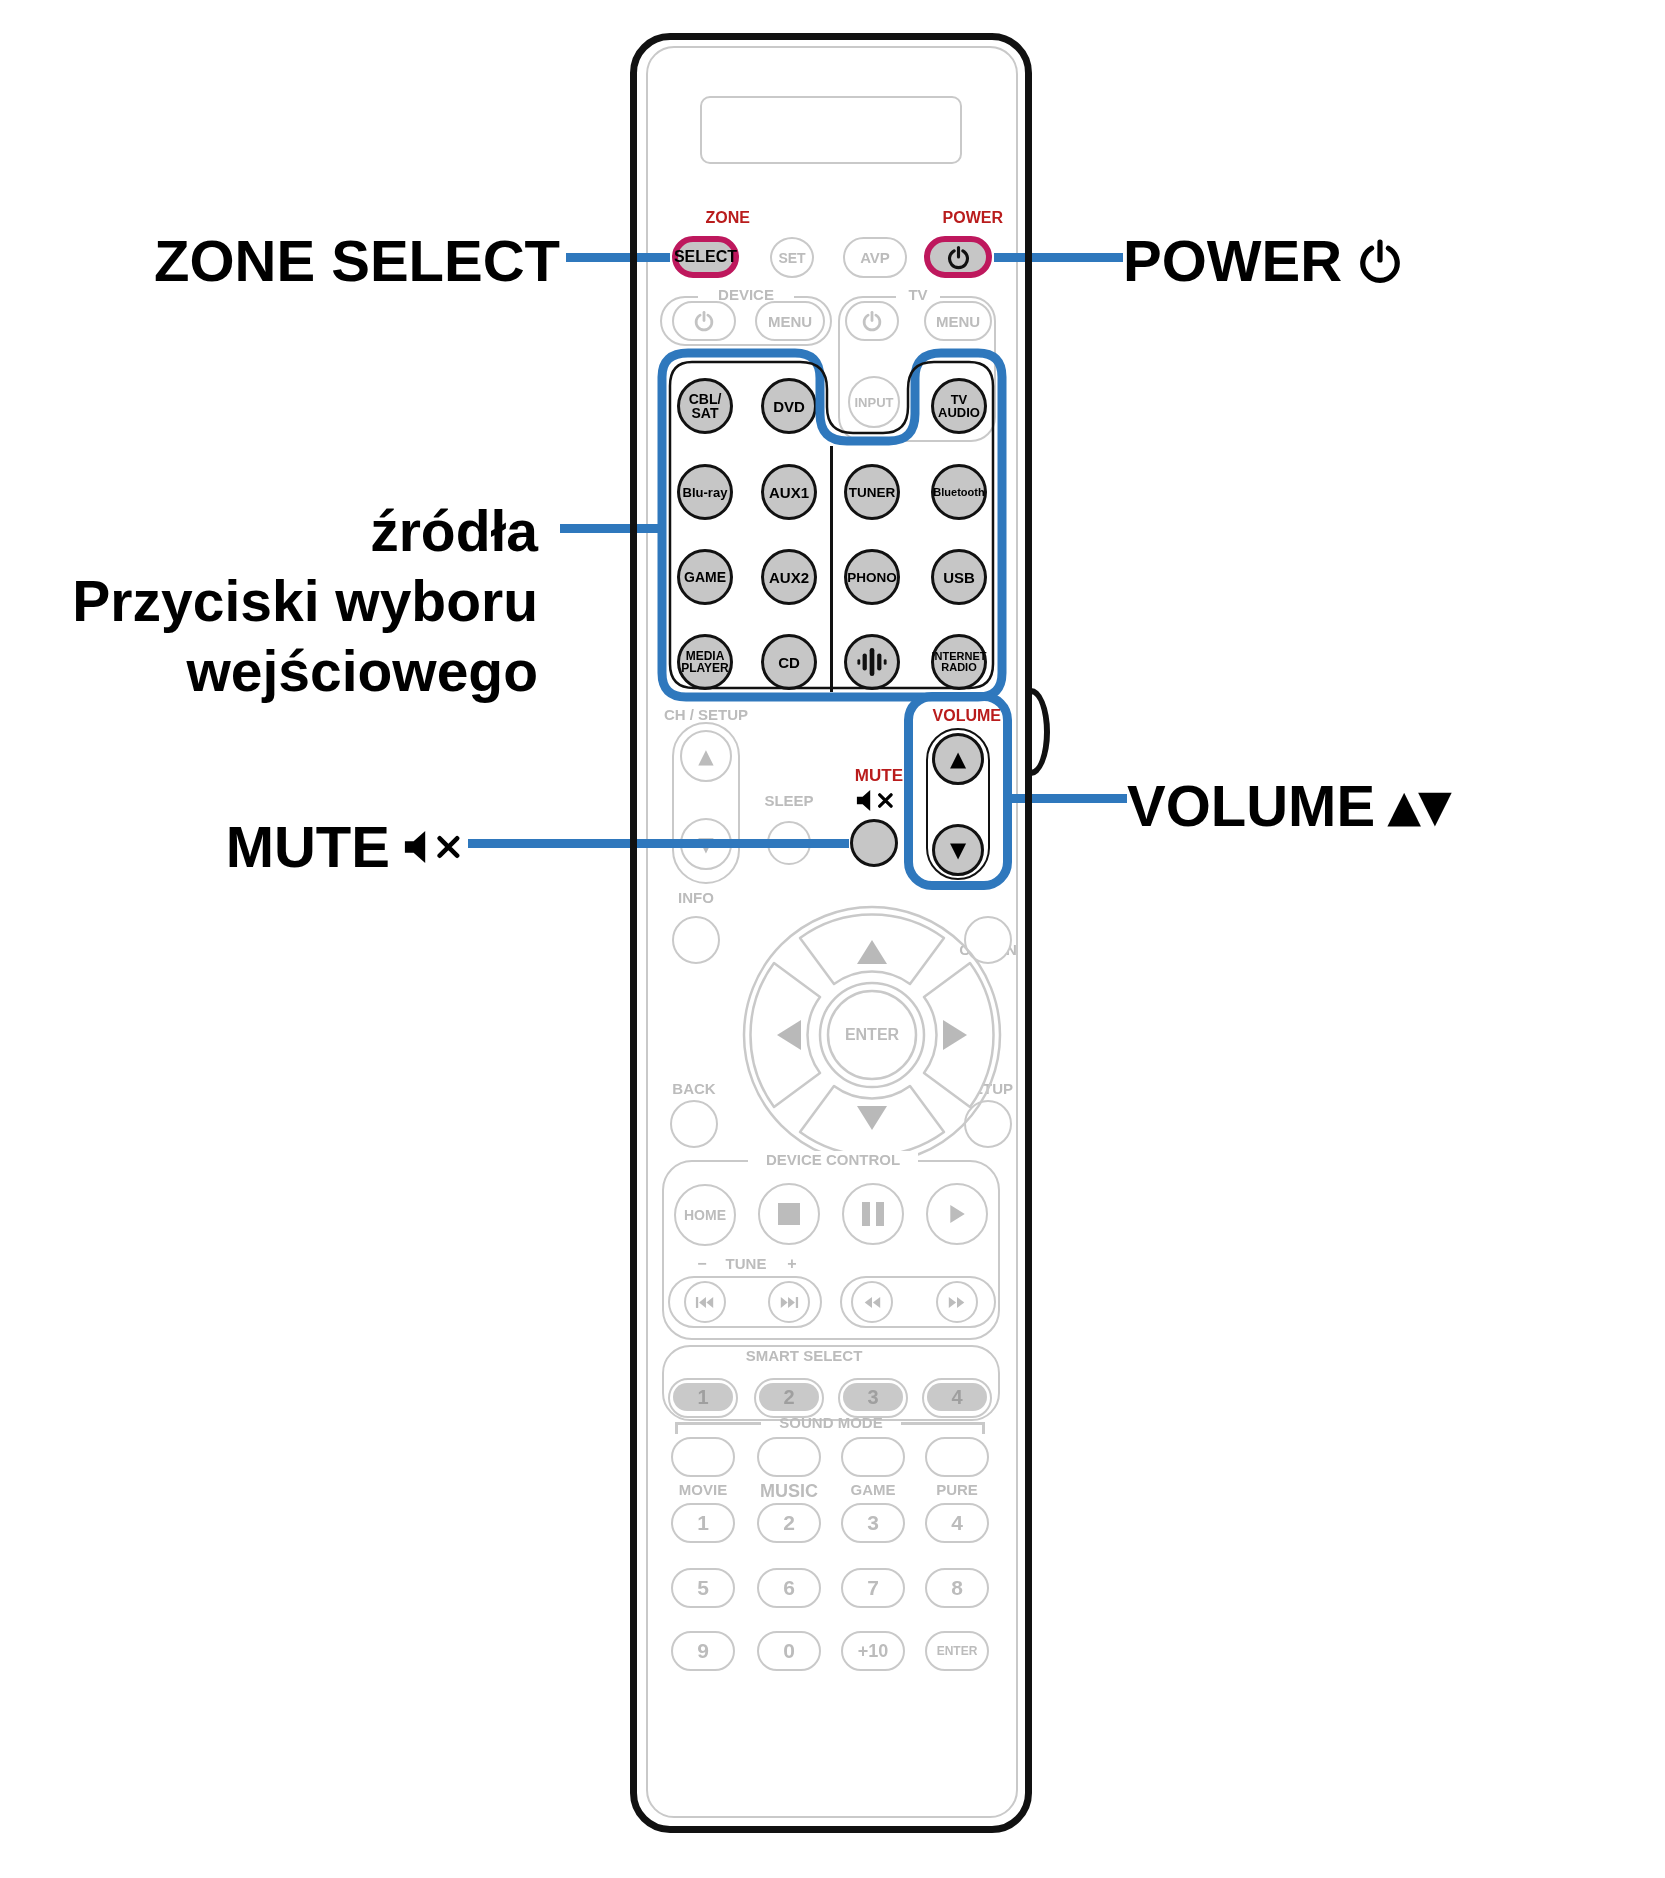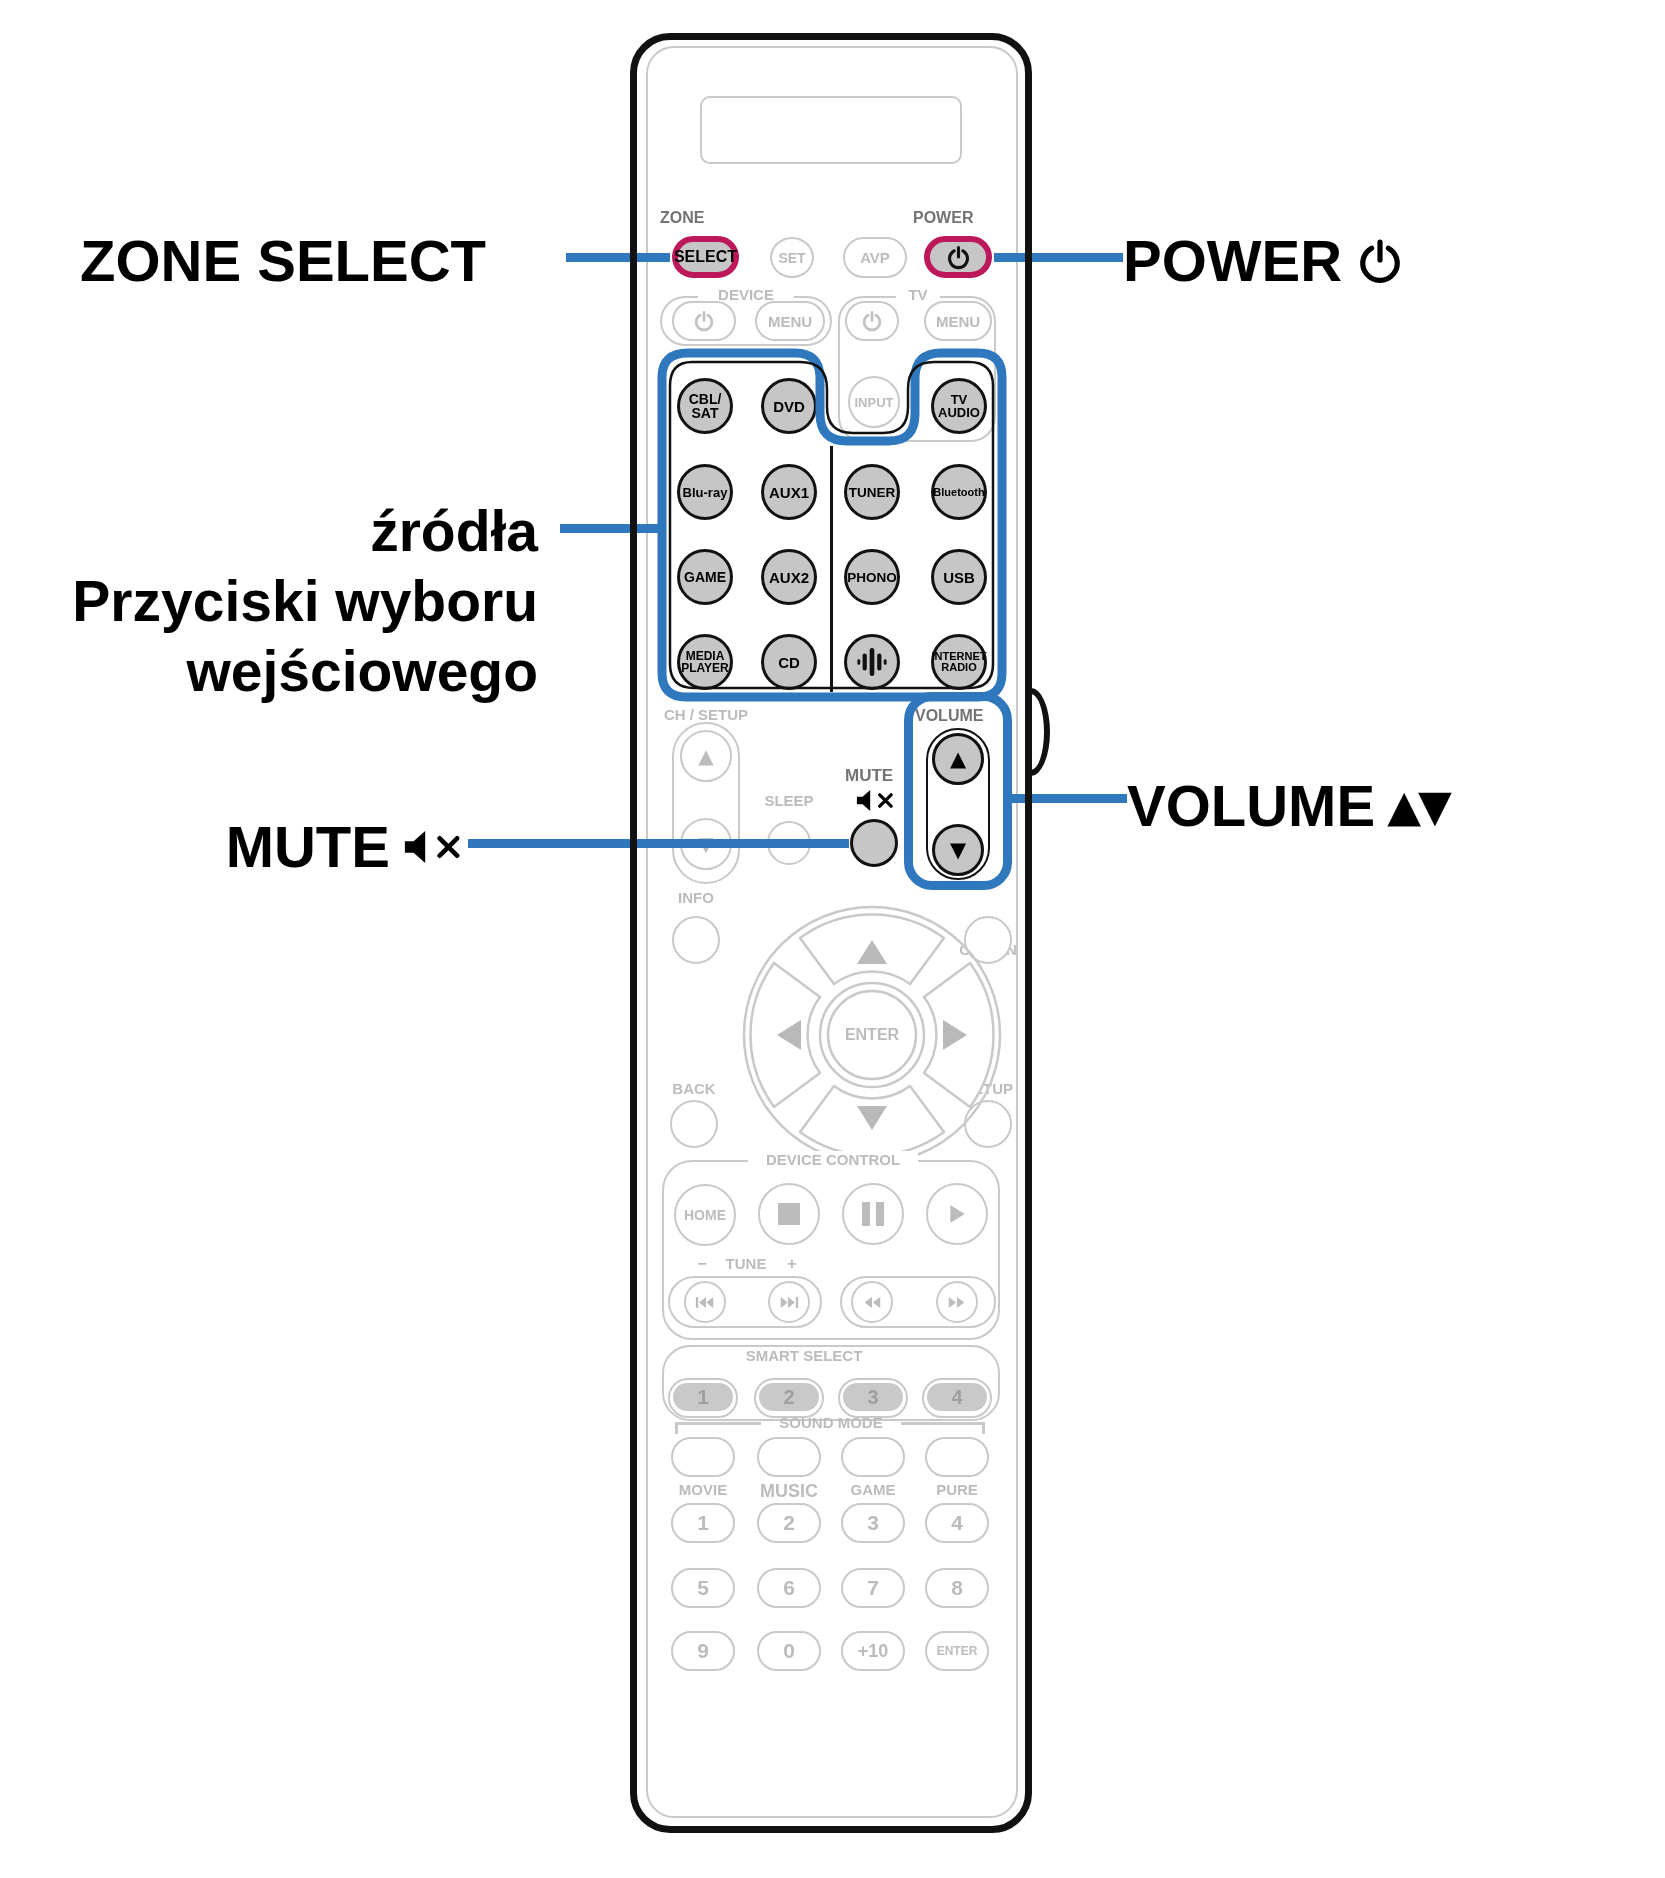--- a/index.html
+++ b/index.html
@@ -6,21 +6,21 @@
   #page{position:relative;width:1665px;height:1878px;background:#fff;overflow:hidden;
         font-family:"Liberation Sans","DejaVu Sans",sans-serif;}
   .abs{position:absolute;box-sizing:border-box}
   .c{display:flex;align-items:center;justify-content:center;text-align:center;font-weight:bold}
   .pillA{background:#c6c6c6;border:6px solid #be185d;border-radius:24px;color:#000}
   .pillG{background:#fff;border:2.5px solid #c9c9c9;border-radius:24px;color:#bcbcbc}
   .cirA{background:#c6c6c6;border:3px solid #111;border-radius:50%;color:#000}
   .cirG{background:#fff;border:2.5px solid #c9c9c9;border-radius:50%;color:#bcbcbc}
   .gbox{border:2.5px solid #c9c9c9;border-radius:26px;background:transparent}
   .glab{color:#bcbcbc;font-weight:bold;text-align:center}
-  .blab{color:#737373;font-weight:bold;text-align:left}
+  .blab{color:#b91c1c;font-weight:bold;text-align:right}
   .two{line-height:1.02}
   .line{position:absolute;height:9px;background:#2f78bd;z-index:5}
   .callout{position:absolute;color:#000;font-weight:bold;font-size:58px;z-index:1}
   .tri{font-family:"DejaVu Sans",sans-serif}
 </style>
 </head>
 <body>
 <div id="page">
 
 <div class="abs" style="left:1012px;top:688px;width:38px;height:88px;border:6px solid #111;border-radius:50%;background:#fff;z-index:0"></div>
@@ -339,21 +339,21 @@
 </div>
 
 <div class="line" style="left:566px;top:253px;width:104px"></div>
 <div class="line" style="left:994px;top:253px;width:129px"></div>
 <div class="line" style="left:560px;top:524px;width:104px"></div>
 <div class="line" style="left:468px;top:839px;width:381px"></div>
 <div class="line" style="left:1012px;top:794px;width:115px"></div>
 
 <div class="abs" style="left:630px;top:33px;width:402px;height:1800px;border:7px solid #111;border-radius:40px;z-index:6"></div>
 
-<div class="callout" style="left:80px;top:227px;width:480px;">ZONE SELECT</div>
+<div class="callout" style="left:80px;top:227px;width:480px;text-align:right">ZONE SELECT</div>
 <div class="callout" style="left:1123px;top:227px;display:flex;align-items:center">
   <span>POWER</span>
   <svg width="48" height="48" viewBox="0 0 24 24" fill="none" stroke="#000" stroke-width="2.6" stroke-linecap="round" style="margin-left:14px">
     <path d="M12 2.5 V 11.5"></path>
         <path d="M7.8 5.6 A 8.6 8.6 0 1 0 16.2 5.6"></path>
       </svg>
 </div>
 <div class="callout" style="left:58px;top:496px;width:480px;text-align:right;line-height:70px;font-size:57px">
   <span style="display:block">źródła</span>
   <span style="display:block">Przyciski wyboru</span>

